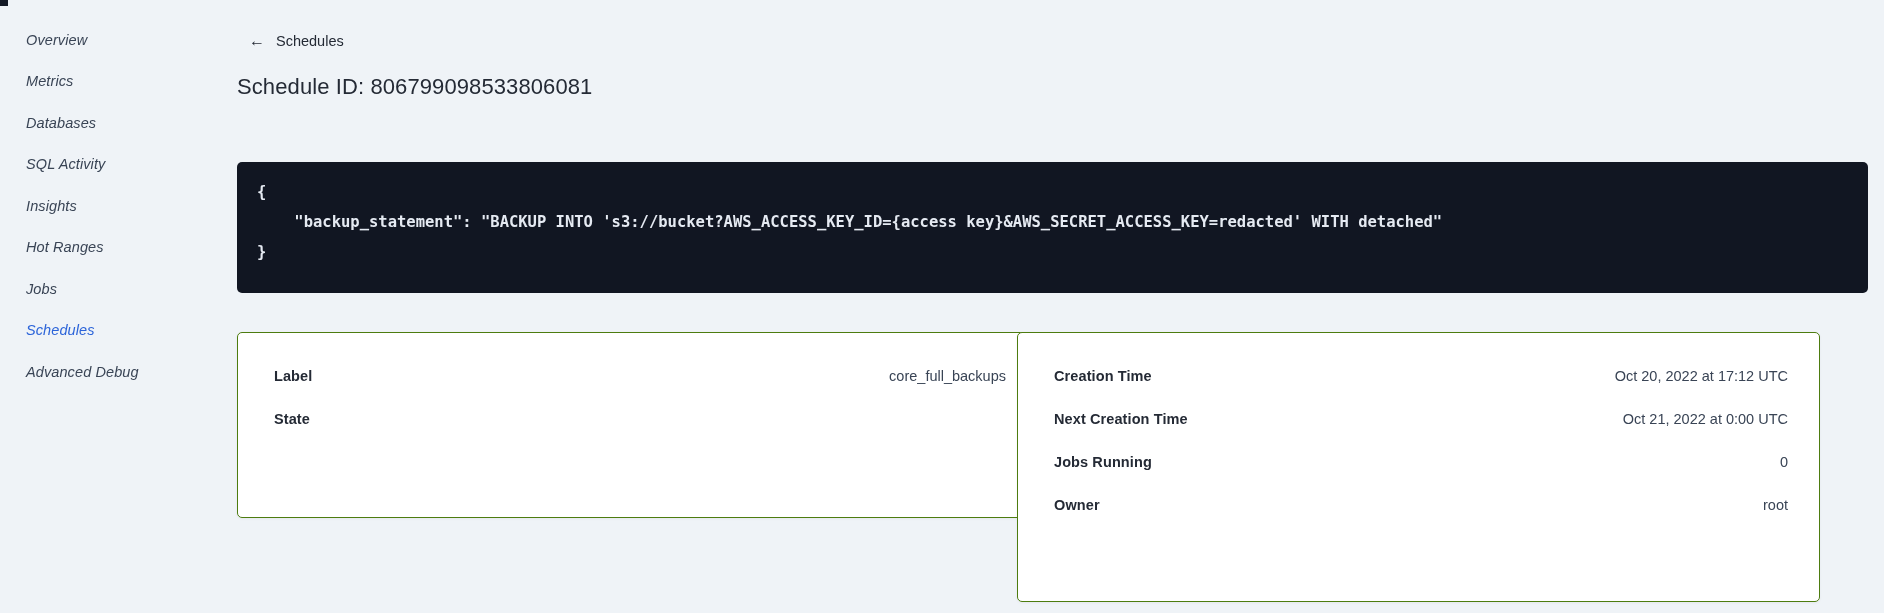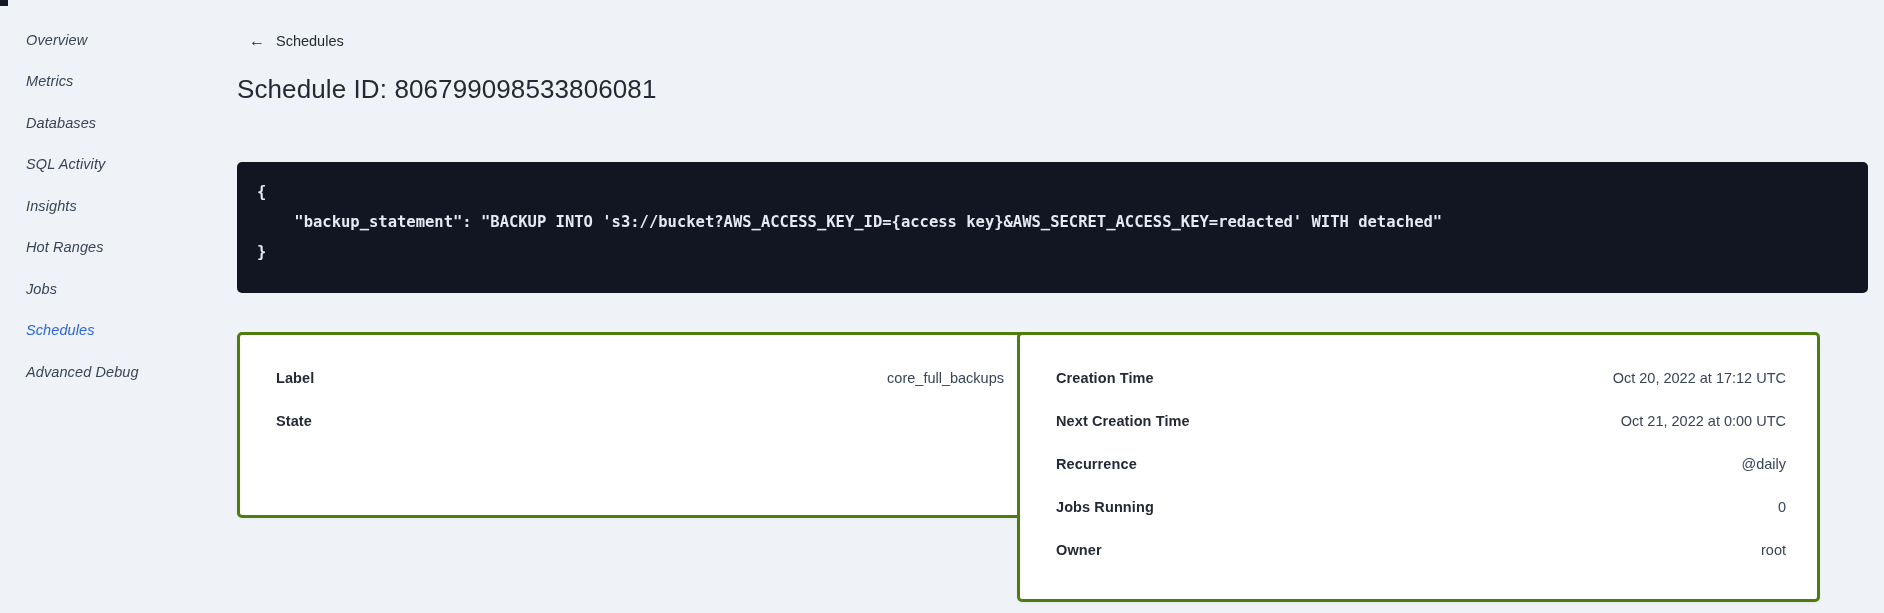--- a/index.html
+++ b/index.html
@@ -36,36 +36,36 @@
 
   .back-link {
     position: absolute; left: 12px; top: 33px;
     display: flex; align-items: center; gap: 11px;
     font-size: 14.5px; color: #242a35; cursor: pointer;
   }
   .back-link .arrow { font-size: 16px; line-height: 1; color: #242a35; }
 
   .page-title {
     position: absolute; left: 0; top: 74px;
-    font-size: 26px; font-weight: 400; color: #242a35; letter-spacing: .1px;
+    font-size: 22px; font-weight: 400; color: #242a35; letter-spacing: .1px;
   }
 
   .code-block {
     position: absolute; left: 0; top: 162px; width: 1631px; height: 131px;
     background: #111622; border-radius: 5px;
     padding: 15px 20px;
     font-family: "DejaVu Sans Mono", "Liberation Mono", monospace;
     font-weight: 700; font-size: 15.5px; line-height: 30px;
     color: #e5eaf2;
   }
   .code-line { white-space: pre; }
 
   .card {
     position: absolute; top: 332px; background: #ffffff;
-    border: 3px solid #4d7c0f; border-radius: 5px;
+    border: 1px solid #4d7c0f; border-radius: 5px;
     box-shadow: 0 1px 3px rgba(33, 42, 54, 0.05);
     padding-top: 21px;
   }
   .card.left  { left: 0;    width: 801px; height: 186px; }
   .card.right { left: 780px; width: 803px; height: 270px; }
 
   .summary-row {
     height: 43px; display: flex; align-items: center;
     justify-content: space-between; padding: 0 31px 0 36px;
   }
@@ -114,24 +114,20 @@
   <section class="card right">
     <div class="summary-row">
       <span class="summary-label">Creation Time</span>
       <span class="summary-value">Oct 20, 2022 at 17:12 UTC</span>
     </div>
     <div class="summary-row">
       <span class="summary-label">Next Creation Time</span>
       <span class="summary-value">Oct 21, 2022 at 0:00 UTC</span>
     </div>
     <div class="summary-row">
-      <span class="summary-label">Recurrence</span>
-      <span class="summary-value">@daily</span>
-    </div>
-    <div class="summary-row">
       <span class="summary-label">Jobs Running</span>
       <span class="summary-value">0</span>
     </div>
     <div class="summary-row">
       <span class="summary-label">Owner</span>
       <span class="summary-value">root</span>
     </div>
   </section>
 
 </main>

